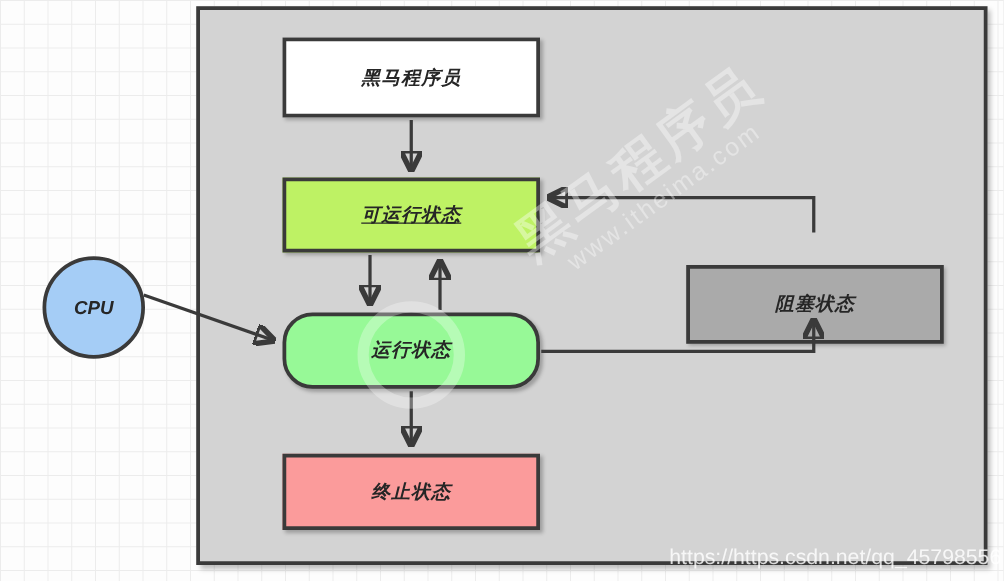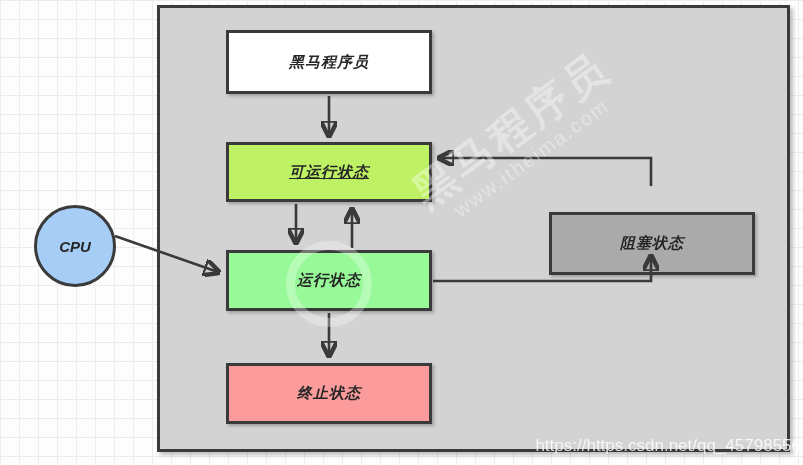--- a/index.html
+++ b/index.html
@@ -30,21 +30,21 @@
     border: 3px solid #3a3a3a;
     font-weight: bold;
     font-style: italic;
     font-size: 15px;
     color: #262626;
     box-shadow: 2px 2px 3px rgba(0,0,0,0.25);
     letter-spacing: 1px;
   }
   .node-initial    { left: 226px; top: 30px;  width: 206px; height: 64px; }
   .node-runnable   { left: 226px; top: 142px; width: 206px; height: 60px; }
-  .node-running    { left: 226px; top: 250px; width: 206px; height: 61px; }
+  .node-running    { left: 226px; top: 250px; width: 206px; height: 61px; border-radius: 24px; }
   .node-terminated { left: 226px; top: 363px; width: 206px; height: 61px; }
   .node-blocked    { left: 549px; top: 187px; width: 206px; height: 63px; margin-top: 25px; }
   .node-cpu {
     left: 34px; top: 192px; width: 82px; height: 82px;
     border-radius: 50%;
     box-shadow: none;
     letter-spacing: 0;
     margin-top: 13px;
   }
   svg.edges {

